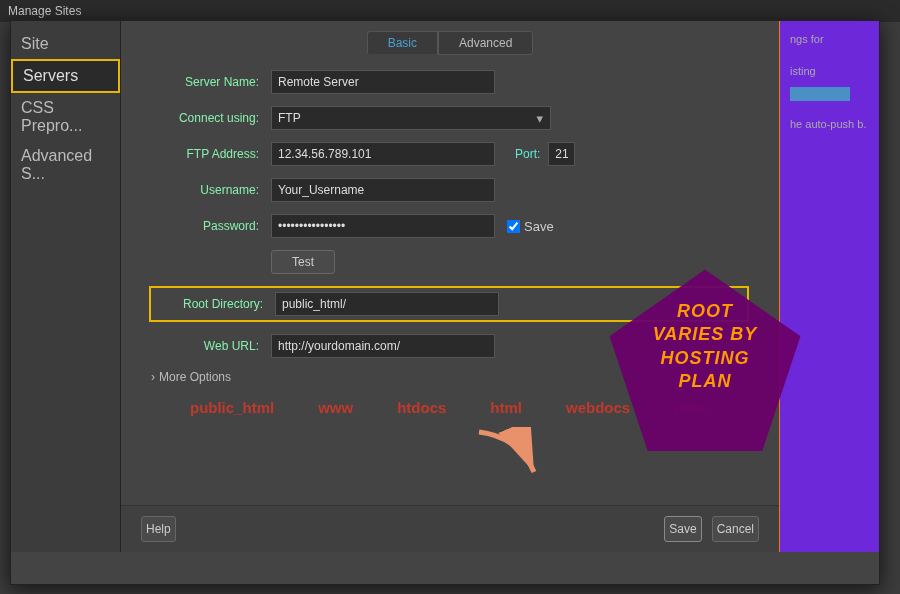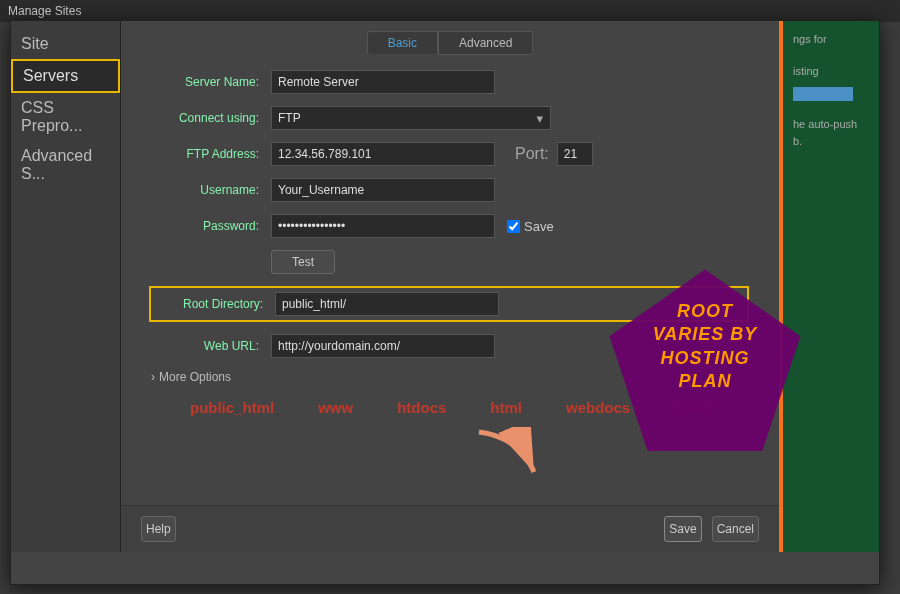--- a/index.html
+++ b/index.html
@@ -194,34 +194,34 @@
       color: #aaa;
       pointer-events: none;
     }
 
     .port-group {
       display: flex;
       align-items: center;
     }
 
     .port-label {
-      color: #a3a3a3;
-      font-size: 16px;
+      color: #5eead4;
+      font-size: 12px;
       margin-left: 20px;
       margin-right: 8px;
     }
 
     .port-input {
       background: #2a2a2a;
       border: 1px solid #555;
       color: #ddd;
       font-size: 12px;
       padding: 3px 6px;
       height: 24px;
-      width: 36px;
+      width: 27px;
     }
 
     .save-checkbox-group {
       display: flex;
       align-items: center;
       margin-left: 12px;
     }
 
     .save-checkbox-group input[type="checkbox"] {
       margin-right: 4px;
@@ -336,22 +336,22 @@
       bottom: 55px;
       right: 210px;
       width: 80px;
       height: 60px;
       z-index: 100;
     }
 
     
     .right-panel {
       width: 100px;
-      background: #14532d;
-      border-left: 4px solid #f97316;
+      background: #6d28d9;
+      border-left: 1px solid #f97316;
       padding: 10px;
       flex-shrink: 0;
       overflow: hidden;
     }
 
     .right-panel-text {
       color: #aaa;
       font-size: 11px;
       line-height: 1.5;
     }

